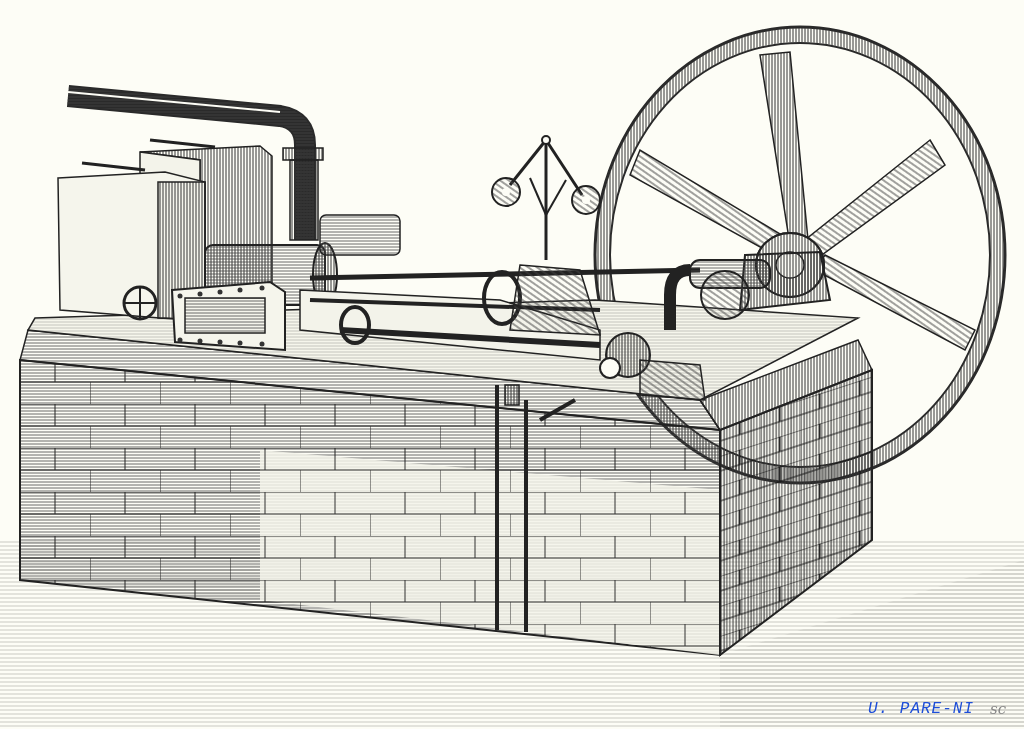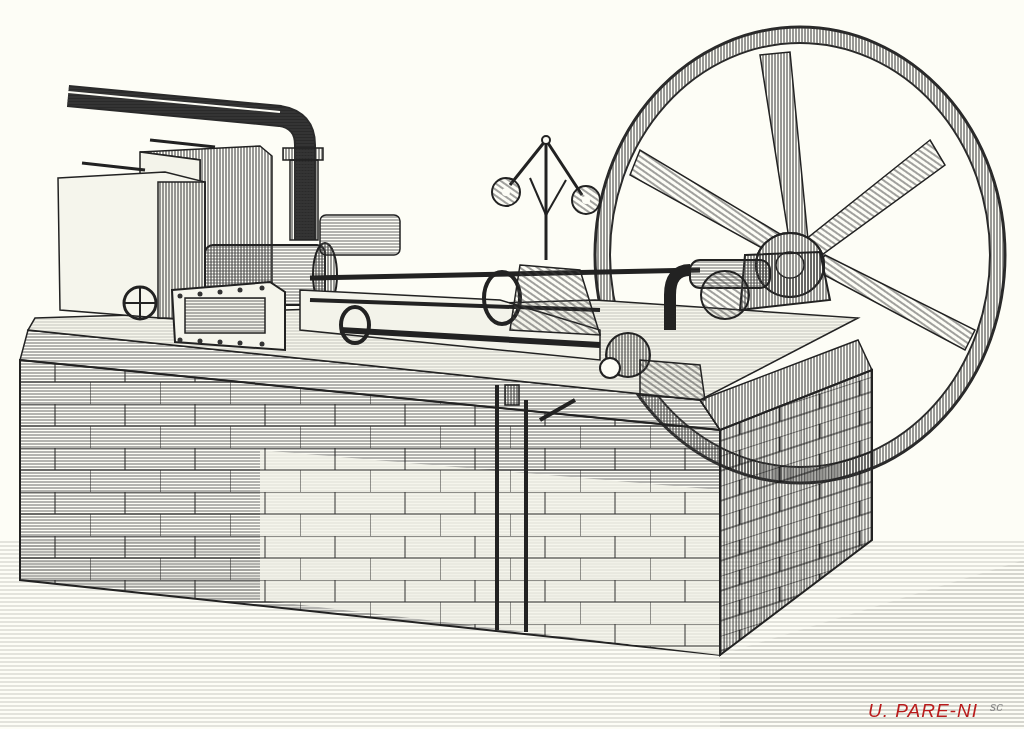--- a/index.html
+++ b/index.html
@@ -1,19 +1,19 @@
 <!DOCTYPE html>
 <html><head>
 <meta charset="utf-8">
 <style>
   html,body{margin:0;padding:0;background:#fdfdf6;}
   .canvas{position:relative;width:1024px;height:729px;overflow:hidden;background:#fdfdf6;}
   svg{position:absolute;left:0;top:0;}
-  .sig{position:absolute;left:868px;top:700px;font-family:Liberation Sans, sans-serif;font-style:italic;font-size:19px;color:#b91c1c;letter-spacing:1px;}
-  .sigmark{position:absolute;left:990px;top:700px;font-family:"DejaVu Serif",serif;font-style:italic;font-size:12px;color:#888;}
+  .sig{position:absolute;left:868px;top:700px;font-family:Liberation Mono, monospace;font-style:italic;font-size:16px;color:#1d4ed8;letter-spacing:1px;}
+  .sigmark{position:absolute;left:990px;top:700px;font-family:"DejaVu Serif",serif;font-style:italic;font-size:15px;color:#888;}
 </style>
 </head>
 <body>
 
 <div class="canvas">
 <svg width="1024" height="729" viewBox="0 0 1024 729">
   <defs>
     <pattern id="hatchH" width="4" height="3" patternUnits="userSpaceOnUse">
       <line x1="0" y1="1" x2="4" y2="1" stroke="#444" stroke-width="0.8"></line>
     </pattern>

